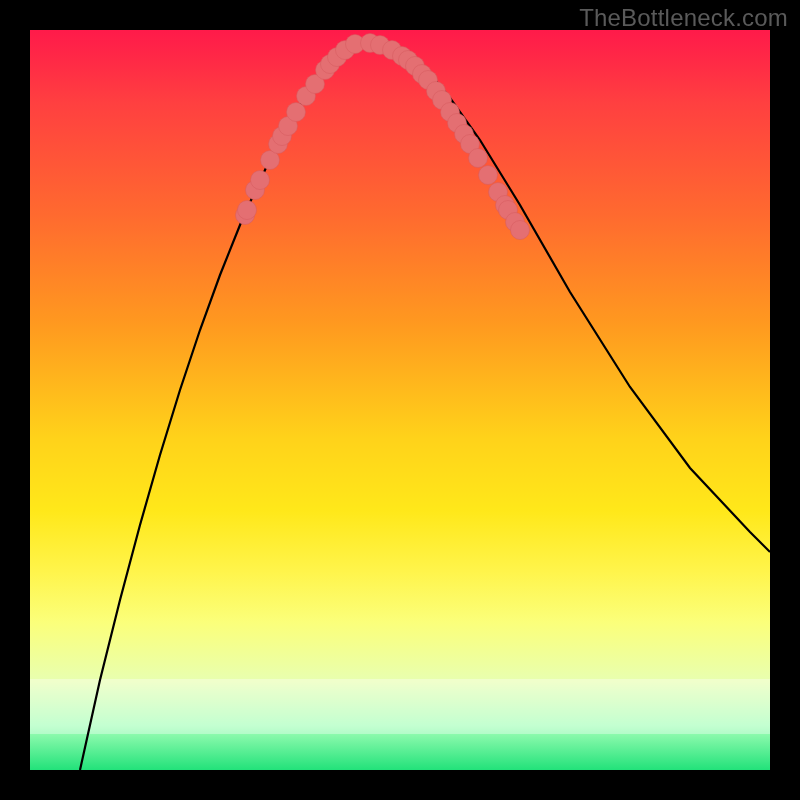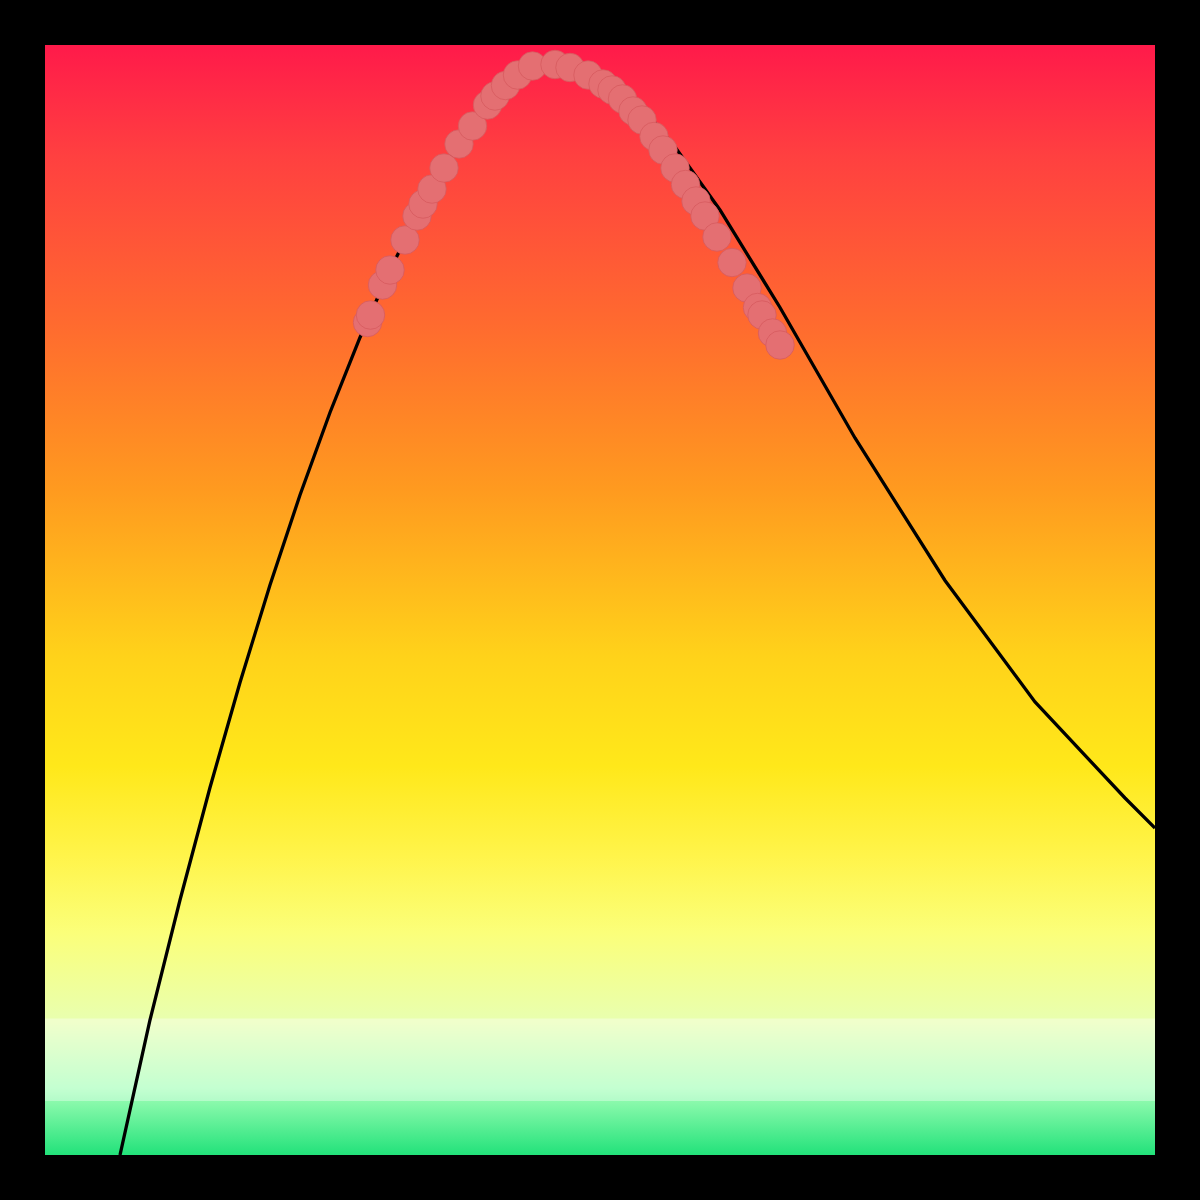--- a/index.html
+++ b/index.html
@@ -73,20 +73,21 @@
   .dot {
     fill: #e46f72;
     stroke: #d55a5e;
     stroke-width: 0.5;
   }
 </style>
 </head>
 <body>
 
 <div class="frame">
+  <div class="watermark">TheBottleneck.com</div>
   <div class="plot-area">
     <div class="pale-band"></div>
     <svg class="curve" viewBox="0 0 740 740">
       <path id="main-curve" d="M50 740 L70 650 L90 570 L110 495 L130 425 L150 360 L170 300 L190 245 L210 195 L230 150 L250 110 L260 92 L270 75 L280 60 L290 47 L300 36 L310 27 L320 20 L330 16 L340 14 L350 14 L360 16 L380 26 L400 44 L420 68 L450 110 L490 175 L540 262 L600 357 L660 438 L720 502 L740 522"></path>
       <g id="marker-group">
           <circle cx="215" cy="185" r="9.5" class="dot"></circle>
           <circle cx="217" cy="180" r="9.5" class="dot"></circle>
           <circle cx="225" cy="160" r="9.5" class="dot"></circle>
           <circle cx="230" cy="150" r="9.5" class="dot"></circle>
           <circle cx="240" cy="130" r="9.5" class="dot"></circle>

